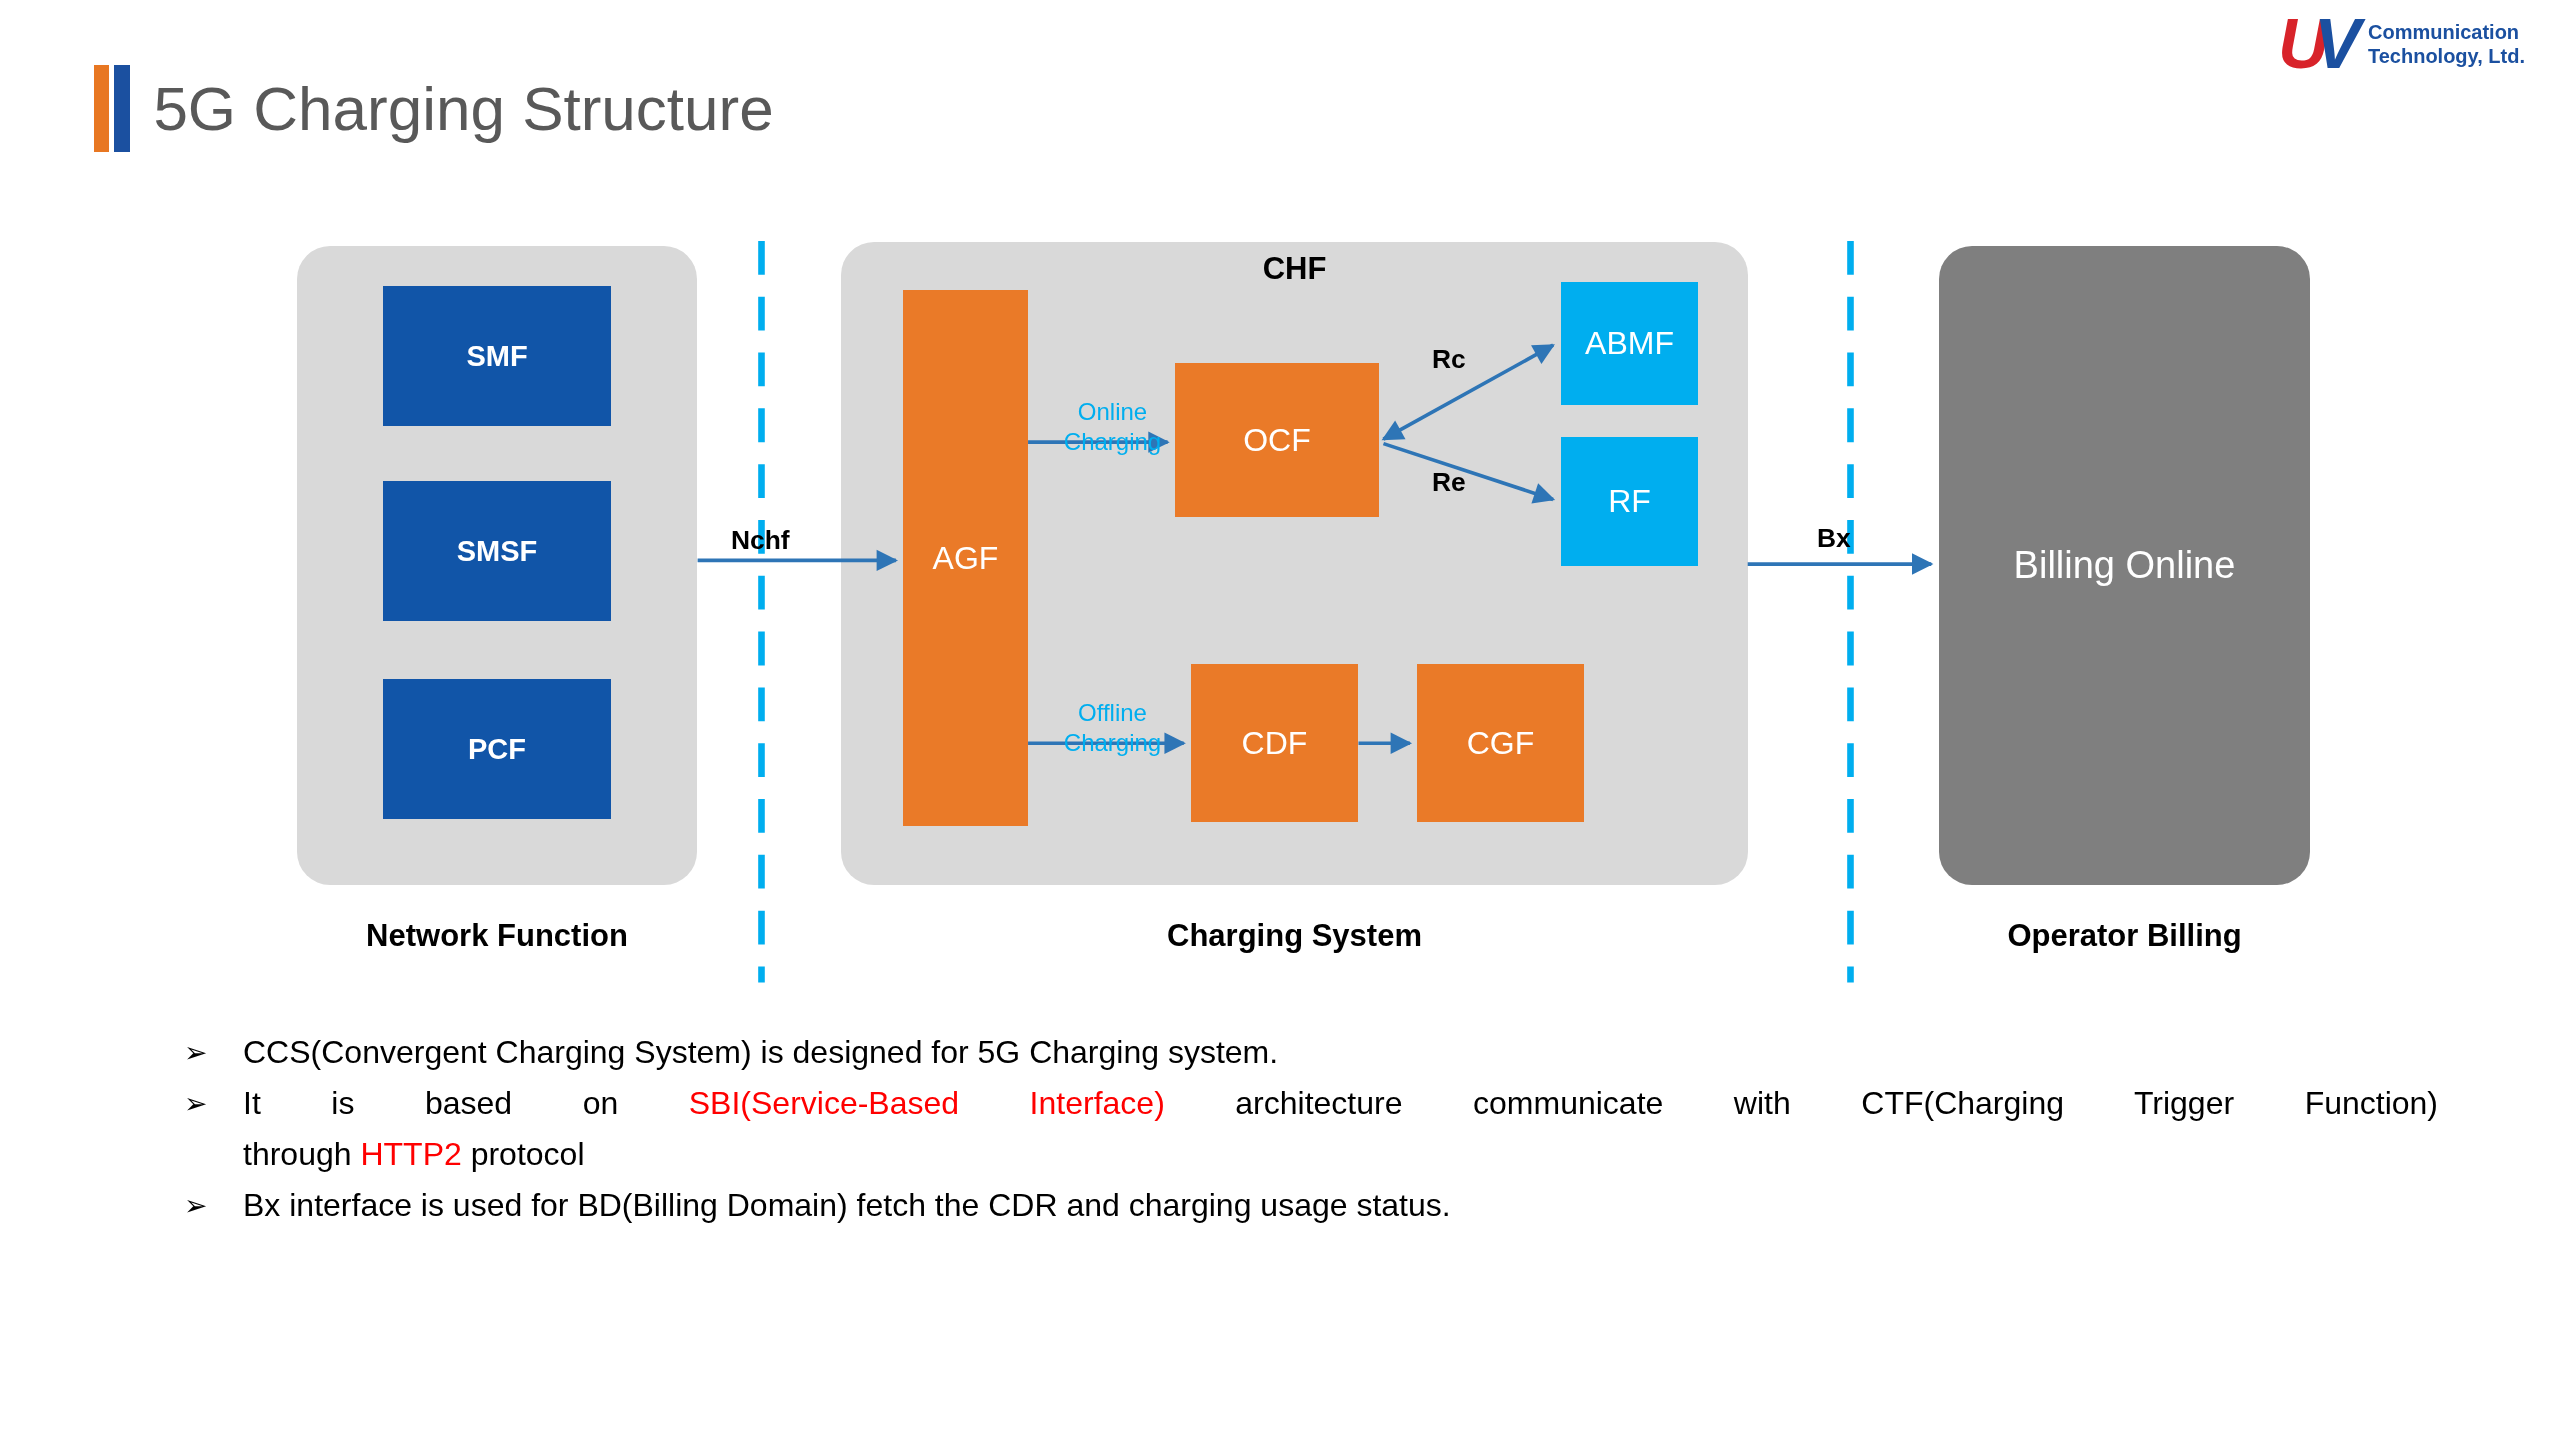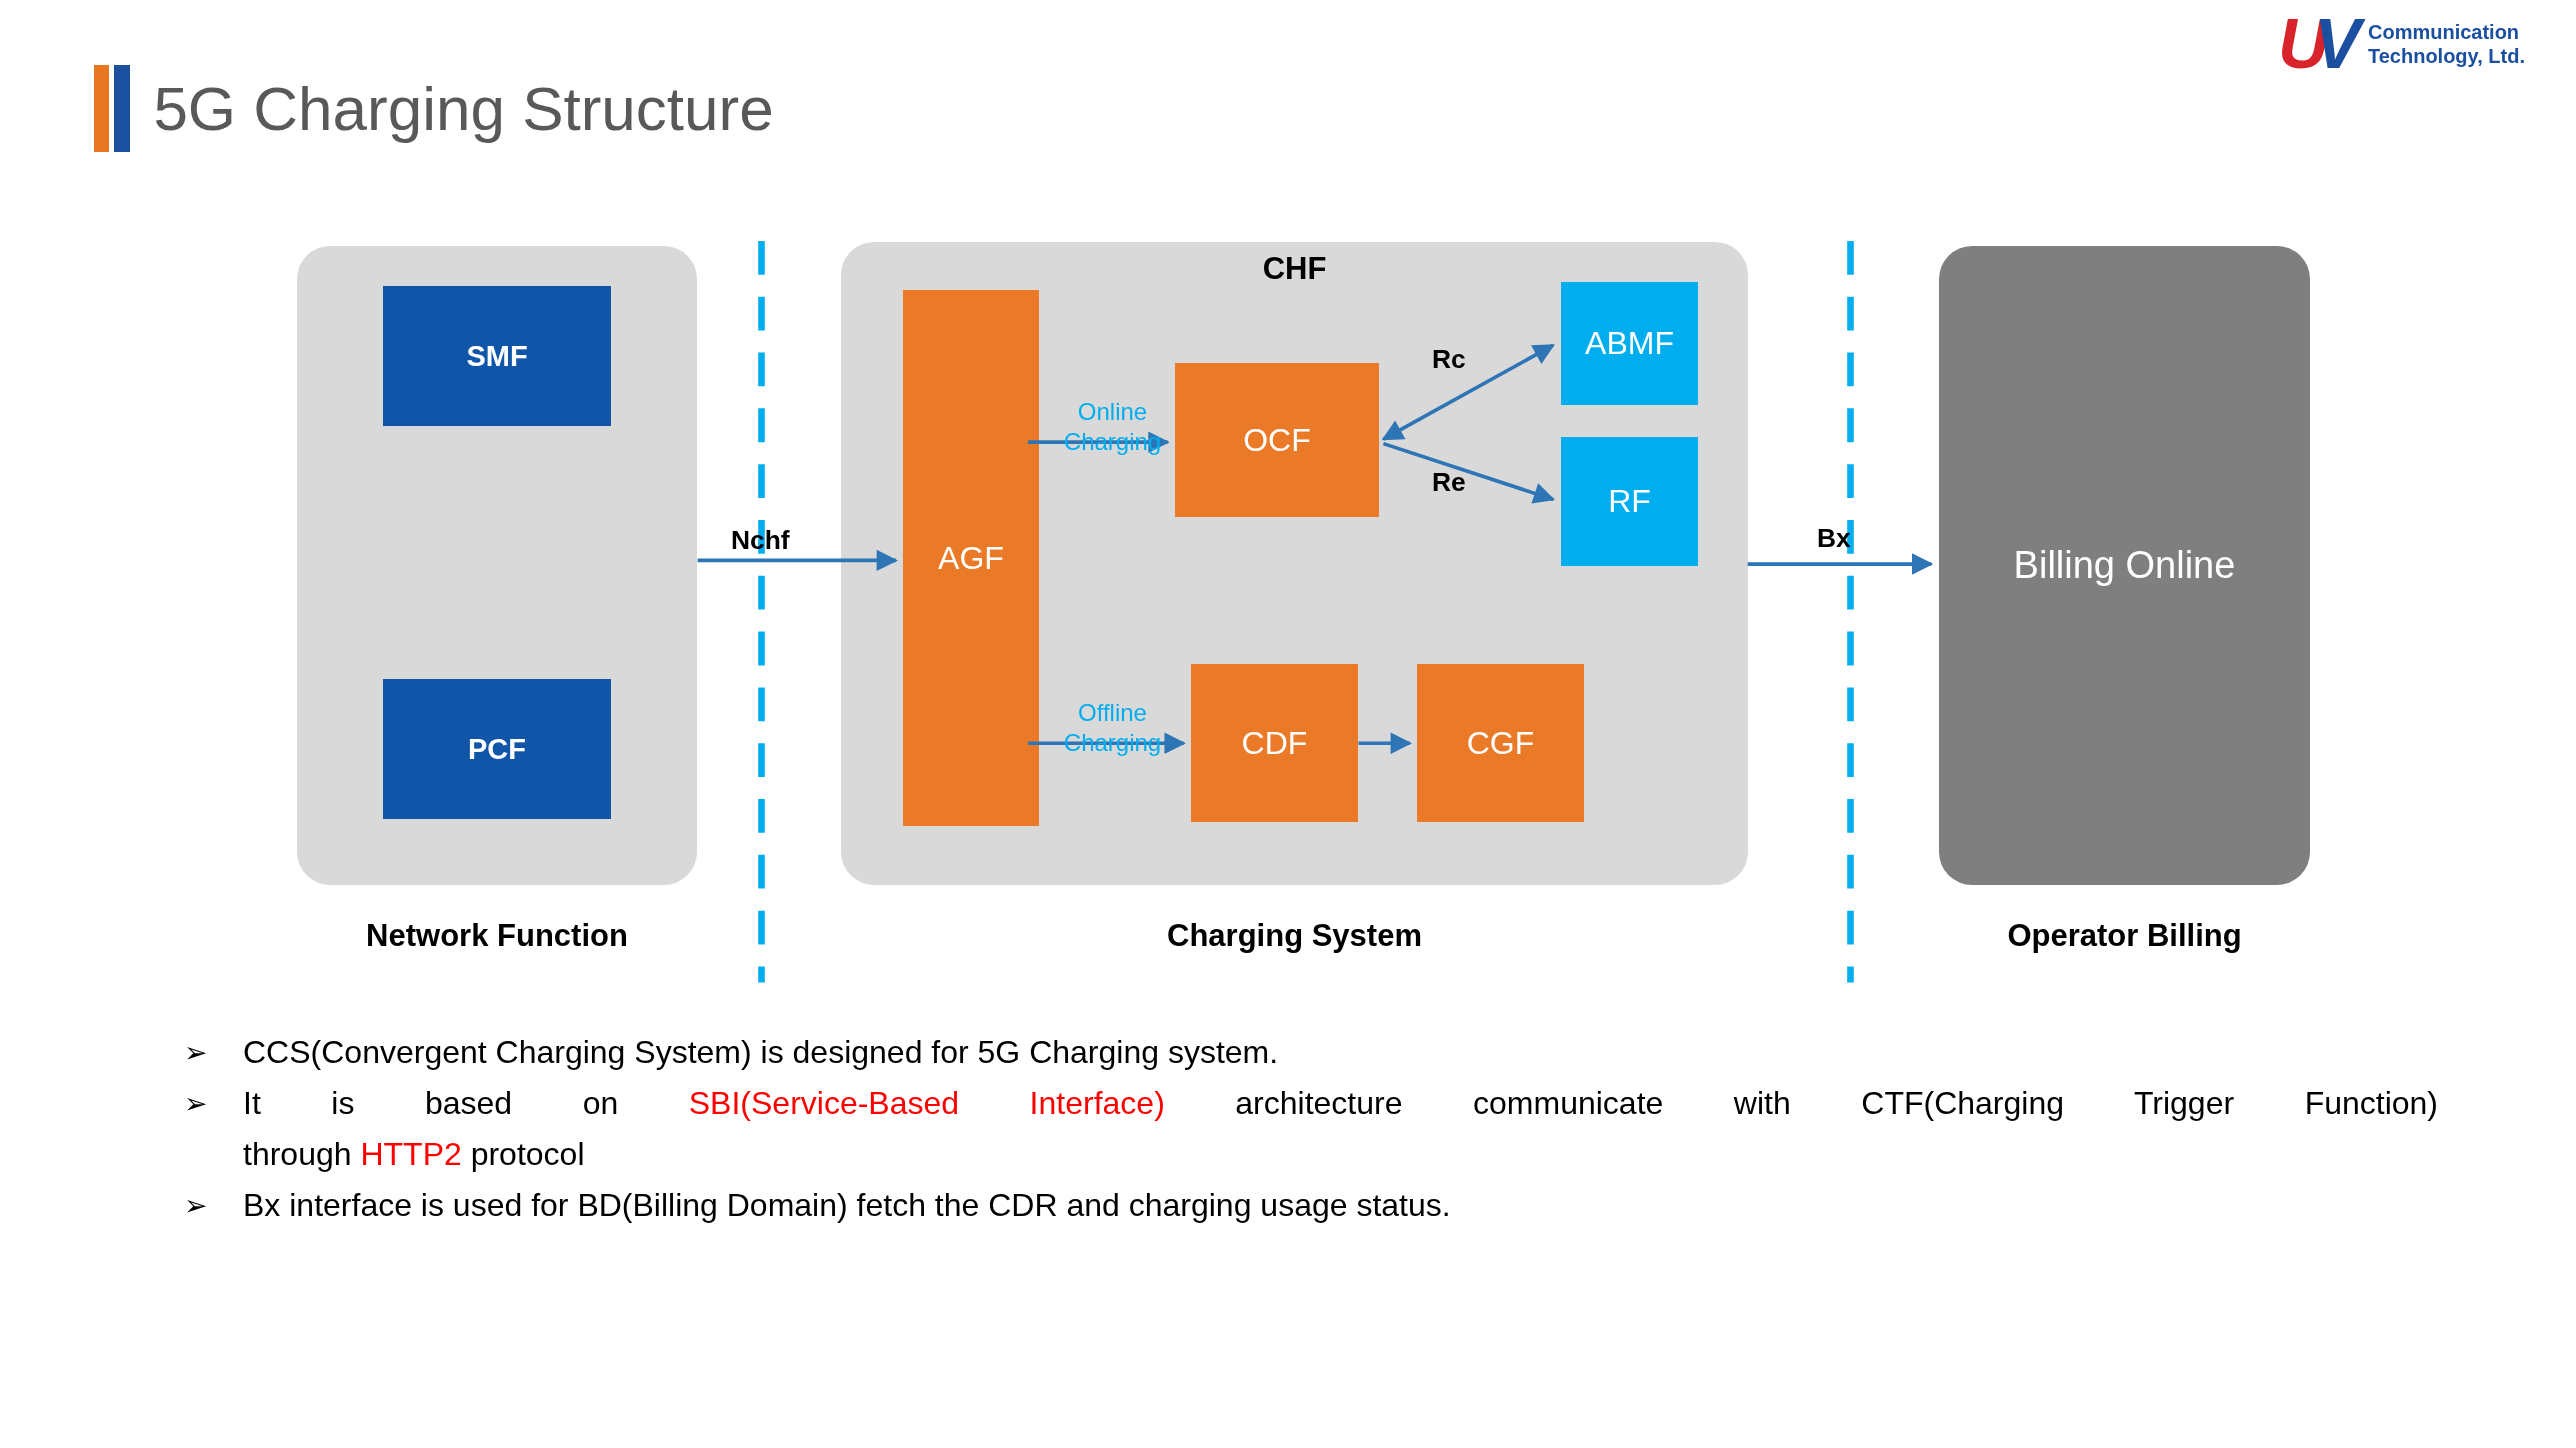--- a/index.html
+++ b/index.html
@@ -38,21 +38,21 @@
   .nf-smsf { top:235px; }
   .nf-pcf  { top:433px; }
 
   .chf-label { position:absolute; top:8.8px; left:0; width:100%; text-align:center;
                font-weight:bold; font-size:31px; color:#000000; }
 
   .cs-node { position:absolute; color:#ffffff; font-size:32px;
              display:flex; align-items:center; justify-content:center; }
   .node-orange { background:#EA7A28; }
   .node-cyan   { background:#00AEEF; }
-  .node-agf  { left:62px;  top:48px;  width:136px; height:536px; }
+  .node-agf  { left:62px;  top:48px;  width:125px; height:536px; }
   .node-ocf  { left:334px; top:121px; width:204px; height:154px; }
   .node-cdf  { left:350px; top:422px; width:167px; height:158px; }
   .node-cgf  { left:576px; top:422px; width:167px; height:158px; }
   .node-abmf { left:720px; top:40px;  width:137px; height:123px; }
   .node-rf   { left:720px; top:195px; width:137px; height:129px; }
 
   
   .connector-layer { position:absolute; left:0; top:0; pointer-events:none; }
 
   
@@ -101,20 +101,23 @@
     </div>
     <div class="logo-text">
       <span class="logo-line">Communication</span>
       <span class="logo-line">Technology, Ltd.</span>
     </div>
   </div>
 
   <div class="panel panel-nf">
     <div class="nf-node nf-smf">
       <span>SMF</span>
+    </div>
+    <div class="nf-node nf-smsf">
+      <span>SMSF</span>
     </div>
     <div class="nf-node nf-pcf">
       <span>PCF</span>
     </div>
   </div>
 
   <div class="panel panel-cs">
     <div class="chf-label">CHF</div>
     <div class="cs-node node-orange node-agf">
       <span>AGF</span>

